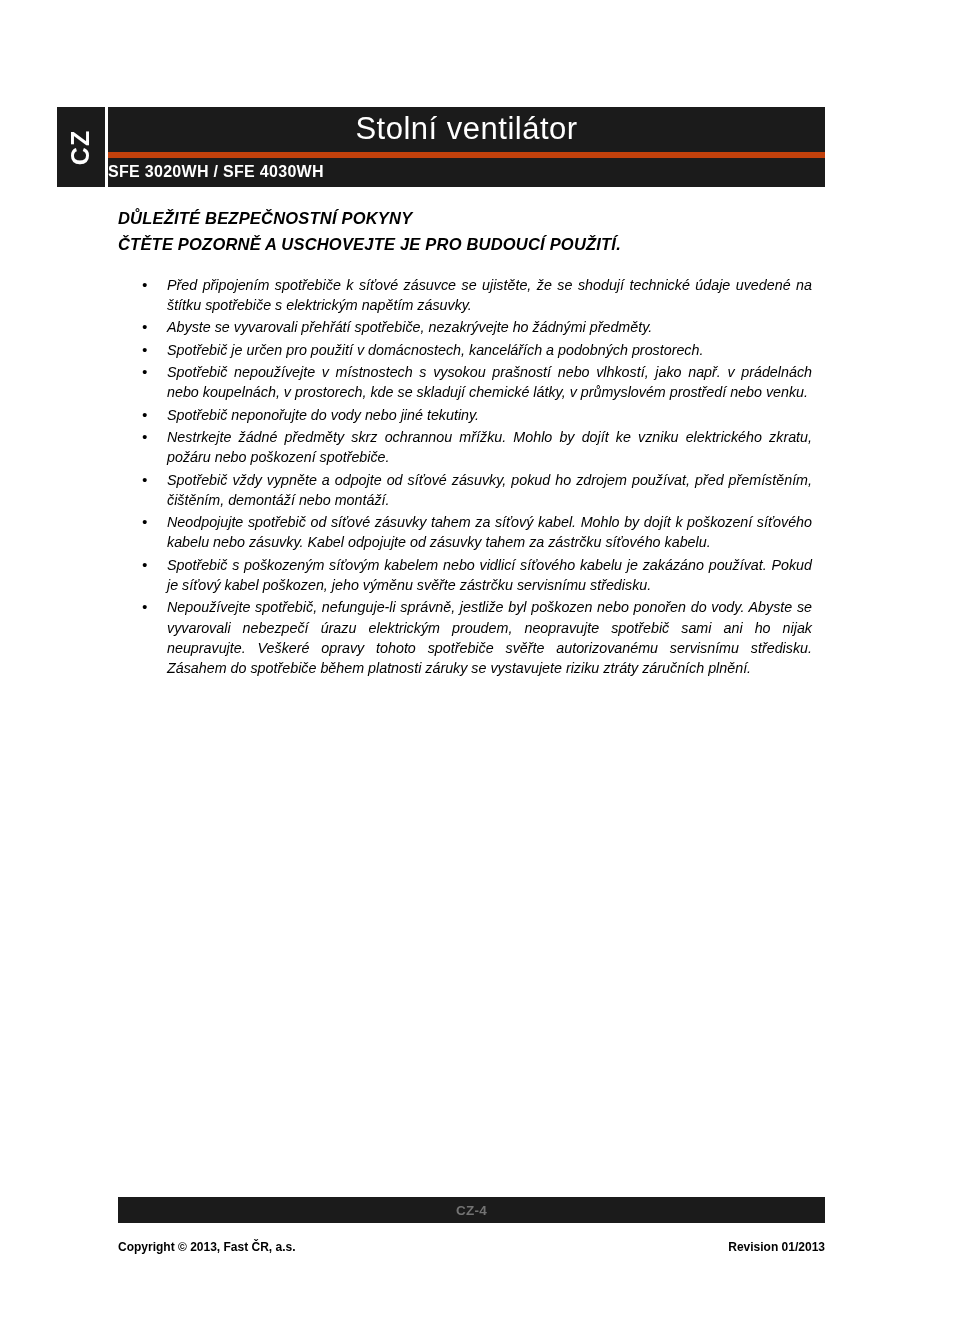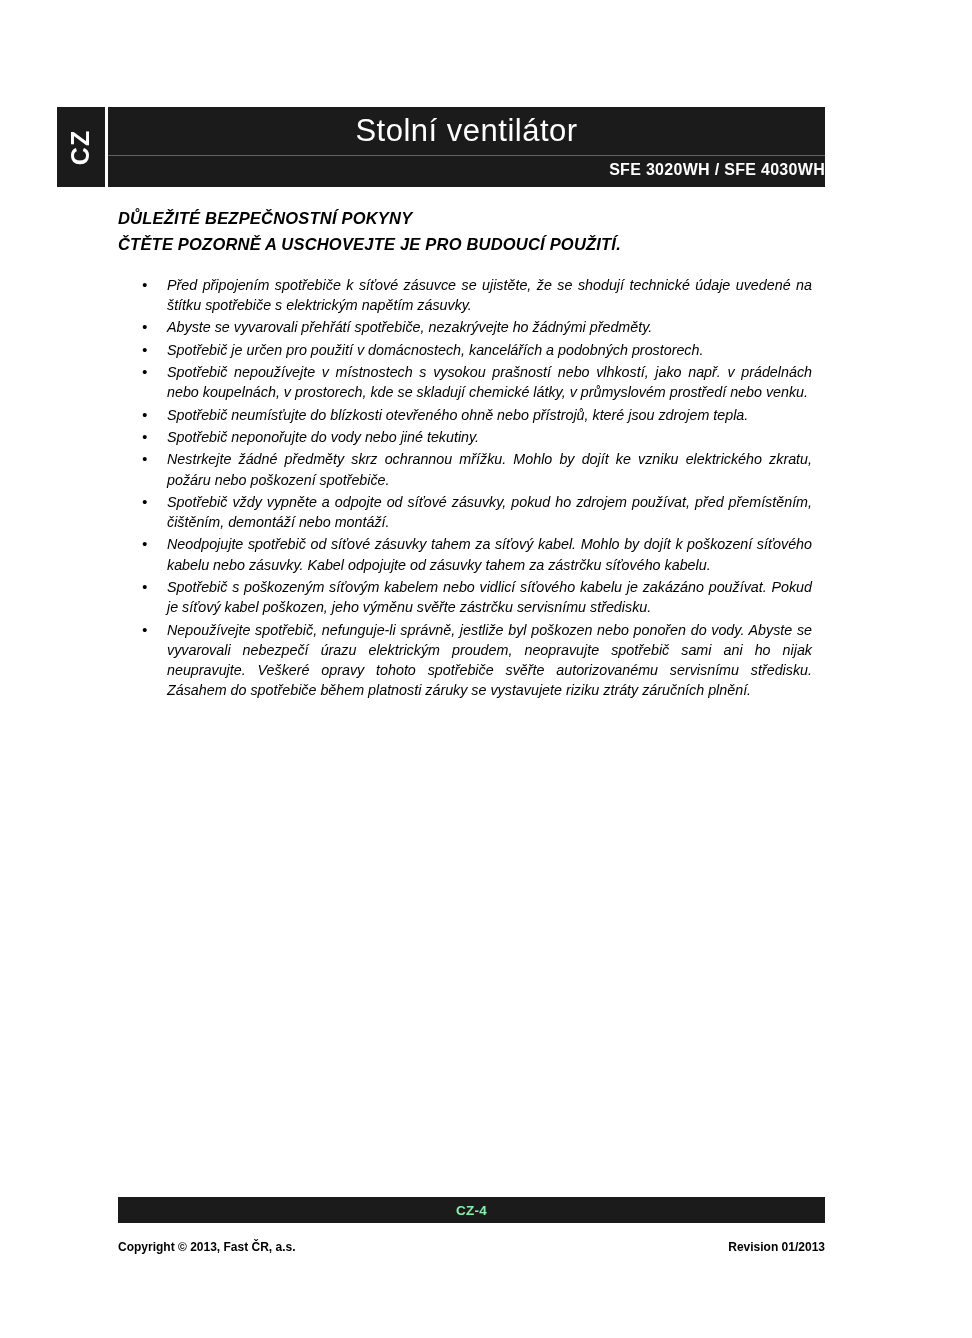--- a/index.html
+++ b/index.html
@@ -64,22 +64,22 @@
     color: #ffffff;
     font-size: 31px;
     font-weight: normal;
     letter-spacing: 0.5px;
     line-height: 1.15;
     margin-top: 2px;
   }
   .model-bar {
     margin-top: 6px;
     width: 100%;
-    text-align: right;
-    border-top: 1px solid #c2410c;
+    text-align: left;
+    border-top: 6px solid #c2410c;
     padding-top: 5px;
   }
   .doc-subtitle {
     color: #ffffff;
     font-size: 16px;
     font-weight: bold;
     letter-spacing: 0.3px;
   }
 
   
@@ -125,21 +125,21 @@
   }
 
   
   .footer-bar {
     position: absolute;
     left: 118px;
     top: 1197px;
     width: 707px;
     height: 26px;
     background: #1b1b1b;
-    color: #86efac;
+    color: #737373;
     display: flex;
     align-items: center;
     justify-content: center;
     font-size: 13.5px;
     font-weight: bold;
     letter-spacing: 0.3px;
   }
   .footer-line {
     position: absolute;
     left: 118px;
@@ -173,21 +173,20 @@
 
   <div class="content">
     <div class="section-heading">DŮLEŽITÉ BEZPEČNOSTNÍ POKYNY</div>
     <div class="section-heading second">ČTĚTE POZORNĚ A USCHOVEJTE JE PRO BUDOUCÍ POUŽITÍ.</div>
 
     <ul class="bullets">
       <li>Před připojením spotřebiče k síťové zásuvce se ujistěte, že se shodují technické údaje uvedené na štítku spotřebiče s elektrickým napětím zásuvky.</li>
       <li>Abyste se vyvarovali přehřátí spotřebiče, nezakrývejte ho žádnými předměty.</li>
       <li>Spotřebič je určen pro použití v domácnostech, kancelářích a podobných prostorech.</li>
       <li>Spotřebič nepoužívejte v místnostech s vysokou prašností nebo vlhkostí, jako např. v prádelnách nebo koupelnách, v prostorech, kde se skladují chemické látky, v průmyslovém prostředí nebo venku.</li>
-      <li>Spotřebič neumísťujte do blízkosti otevřeného ohně nebo přístrojů, které jsou zdrojem tepla.</li>
       <li>Spotřebič neponořujte do vody nebo jiné tekutiny.</li>
       <li>Nestrkejte žádné předměty skrz ochrannou mřížku. Mohlo by dojít ke vzniku elektrického zkratu, požáru nebo poškození spotřebiče.</li>
       <li>Spotřebič vždy vypněte a odpojte od síťové zásuvky, pokud ho zdrojem používat, před přemístěním, čištěním, demontáží nebo montáží.</li>
       <li>Neodpojujte spotřebič od síťové zásuvky tahem za síťový kabel. Mohlo by dojít k poškození síťového kabelu nebo zásuvky. Kabel odpojujte od zásuvky tahem za zástrčku síťového kabelu.</li>
       <li>Spotřebič s poškozeným síťovým kabelem nebo vidlicí síťového kabelu je zakázáno používat. Pokud je síťový kabel poškozen, jeho výměnu svěřte zástrčku servisnímu středisku.</li>
       <li>Nepoužívejte spotřebič, nefunguje-li správně, jestliže byl poškozen nebo ponořen do vody. Abyste se vyvarovali nebezpečí úrazu elektrickým proudem, neopravujte spotřebič sami ani ho nijak neupravujte. Veškeré opravy tohoto spotřebiče svěřte autorizovanému servisnímu středisku. Zásahem do spotřebiče během platnosti záruky se vystavujete riziku ztráty záručních plnění.</li>
     </ul>
   </div>
 
   <div class="footer-bar">

